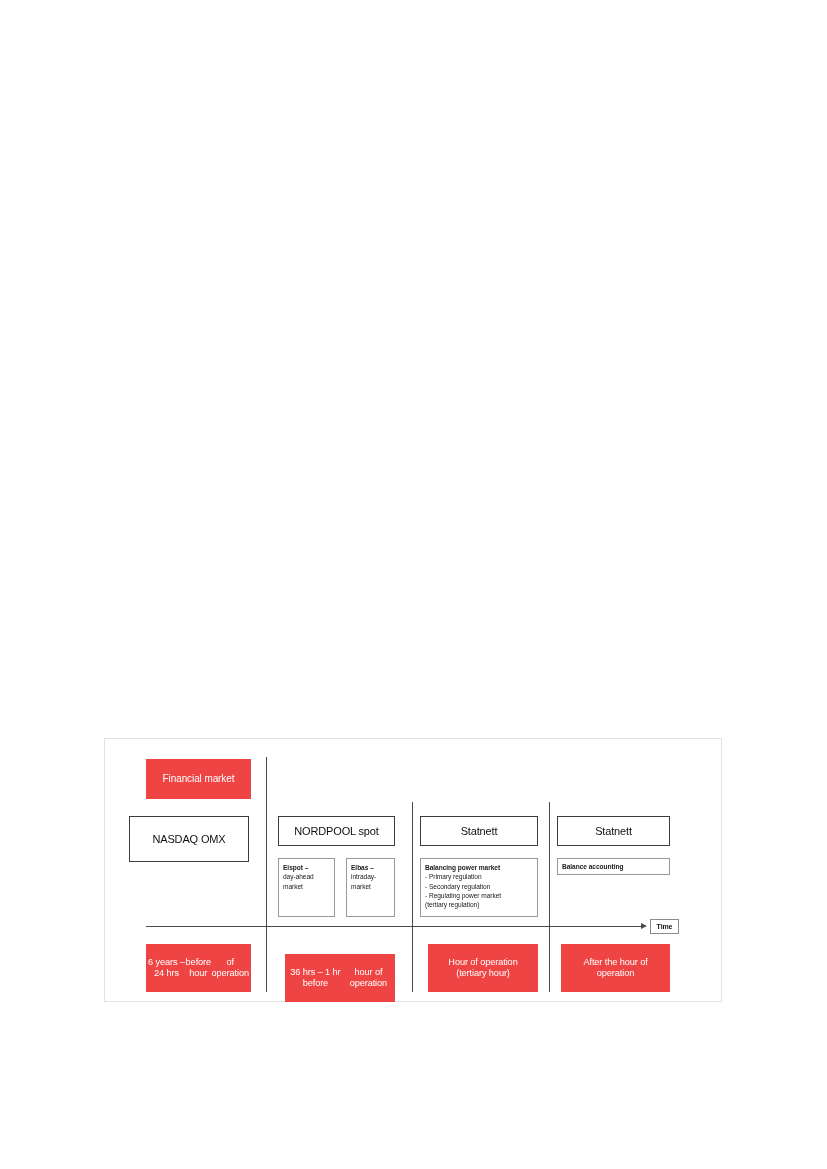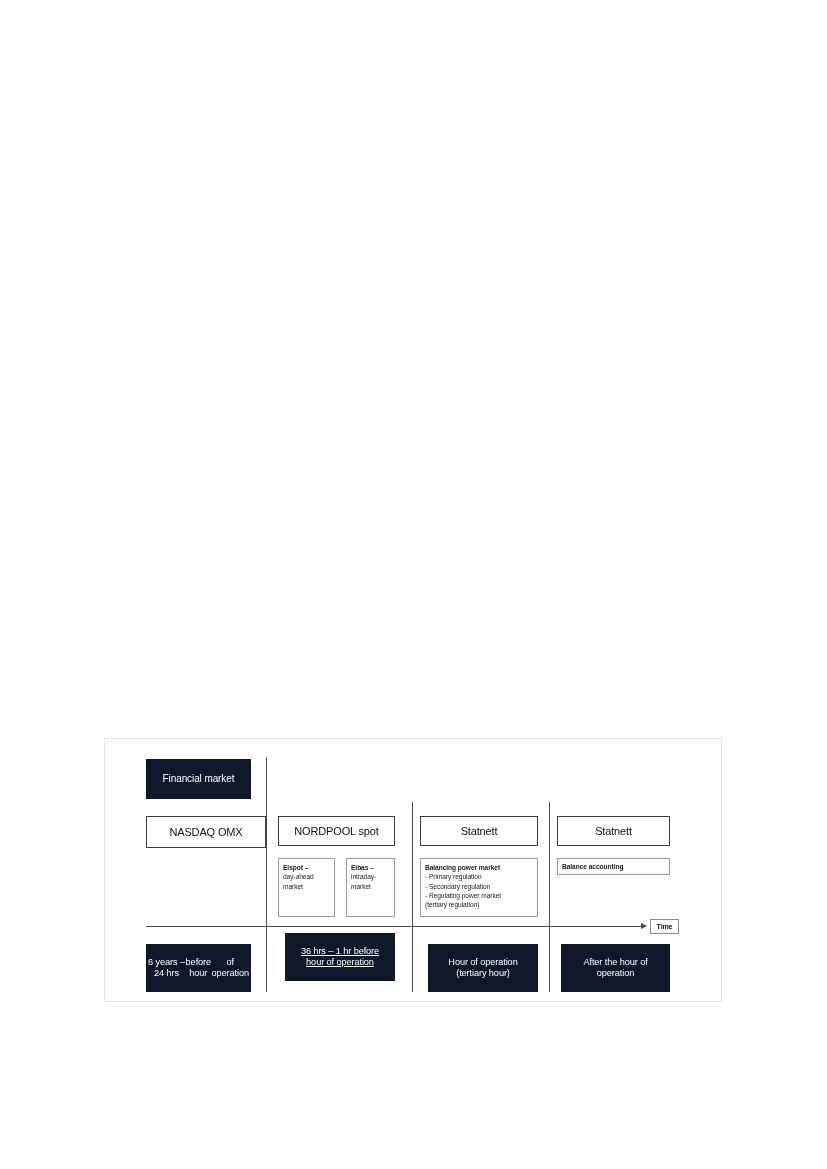--- a/index.html
+++ b/index.html
@@ -31,21 +31,21 @@
   #diagram-canvas {
     position: absolute;
     left: 0; top: 0;
     width: 618px;
     height: 264px;
   }
 
   
   .blue-box {
     position: absolute;
-    background: #0f172a;
+    background: #ef4444;
     color: #ffffff;
     box-sizing: border-box;
     display: flex;
     align-items: center;
     justify-content: center;
     text-align: center;
     line-height: 1.18;
     font-size: 9.2px;
     letter-spacing: -0.1px;
     padding: 1px 2px;
@@ -121,21 +121,21 @@
 <body>
 
 <div id="figure-frame">
   <div id="diagram-canvas">
 
     <div class="blue-box" style="left:41px; top:20px; width:105px; height:40px; font-size:10px;">
       <span>Financial market</span>
     </div>
 
 
-    <div class="white-box" style="left:41px; top:77px; width:120px; height:32px;">
+    <div class="white-box" style="left:24px; top:77px; width:120px; height:46px;">
       <span>NASDAQ OMX</span>
     </div>
 
     <div class="white-box" style="left:173px; top:77px; width:117px; height:30px;">
       <span>NORDPOOL spot</span>
     </div>
 
     <div class="white-box" style="left:315px; top:77px; width:118px; height:30px;">
       <span>Statnett</span>
     </div>
@@ -177,21 +177,21 @@
     <div id="time-label-box" style="left:545px; top:180px; width:29px; height:15px;">
       <span>Time</span>
     </div>
 
     <div class="blue-box" style="left:41px; top:205px; width:105px; height:48px; flex-direction:row;">
       <span>6 years – 24 hrs</span>
       <span>before hour</span>
       <span>of operation</span>
     </div>
 
-    <div class="blue-box" style="left:180px; top:194px; width:110px; height:48px; flex-direction:column;text-decoration:underline;">
+    <div class="blue-box" style="left:180px; top:215px; width:110px; height:48px; flex-direction:row;">
       <span>36 hrs – 1 hr before</span>
       <span>hour of operation</span>
     </div>
 
     <div class="blue-box" style="left:323px; top:205px; width:110px; height:48px; flex-direction:column;">
       <span>Hour of operation</span>
       <span>(tertiary hour)</span>
     </div>
 
     <div class="blue-box" style="left:456px; top:205px; width:109px; height:48px; flex-direction:column;">

